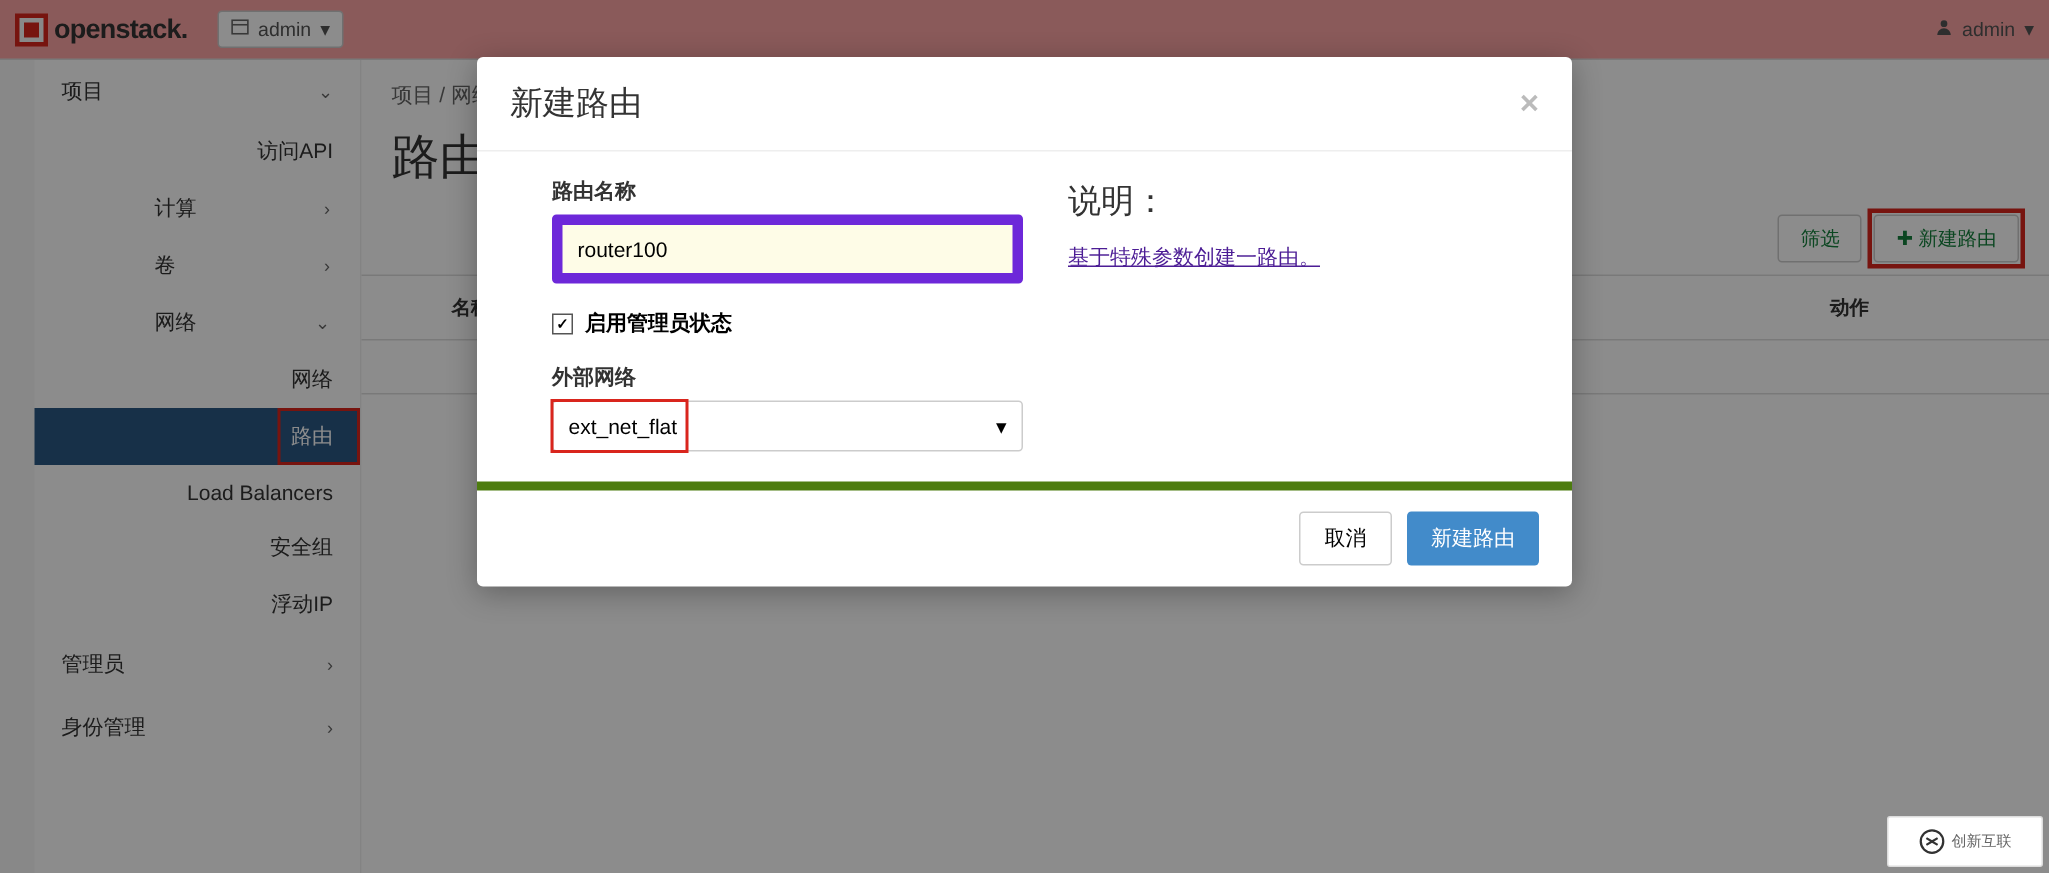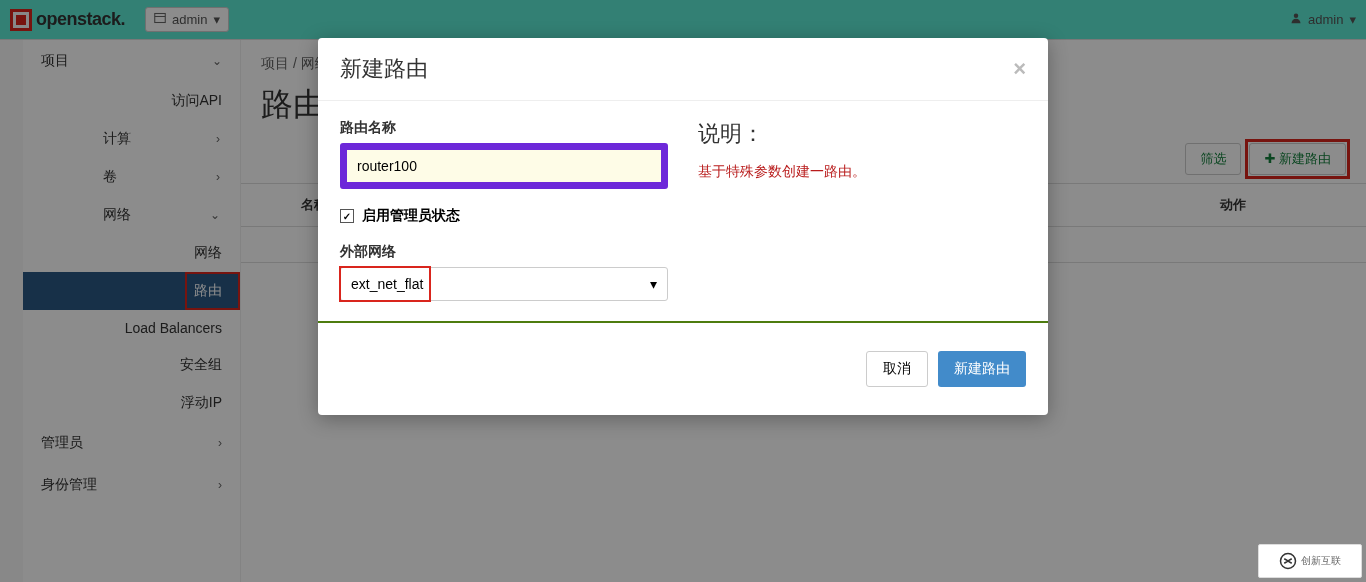--- a/index.html
+++ b/index.html
@@ -1,19 +1,19 @@
 <!DOCTYPE html>
 <html><head>
 <meta charset="utf-8">
 <style>
 * { margin: 0; padding: 0; box-sizing: border-box; font-family: -apple-system, BlinkMacSystemFont, "Segoe UI", Helvetica, Arial, sans-serif; }
 body { width: 1366px; height: 582px; overflow: hidden; background: #f8f8f8; position: relative; }
 
 
-.topbar { height: 40px; background: #5eead4; border-bottom: 1px solid #ddd; display: flex; align-items: center; padding: 0 10px; justify-content: space-between; }
+.topbar { height: 40px; background: #fca5a5; border-bottom: 1px solid #ddd; display: flex; align-items: center; padding: 0 10px; justify-content: space-between; }
 .topbar-left { display: flex; align-items: center; gap: 20px; }
 .logo { display: flex; align-items: center; gap: 4px; font-weight: 600; font-size: 18px; color: #333; letter-spacing: -0.5px; }
 .logo-icon { width: 22px; height: 22px; background: #d9251d; position: relative; }
 .logo-icon:before, .logo-icon:after { content: ""; position: absolute; background: #f8f8f8; }
 .logo-icon:before { left: 3px; right: 3px; top: 3px; bottom: 3px; }
 .logo-icon:after { background: #d9251d; left: 6px; right: 6px; top: 6px; bottom: 6px; }
 .domain-select { padding: 4px 8px; border: 1px solid #ccc; border-radius: 3px; background: #fff; font-size: 13px; color: #555; display: flex; align-items: center; gap: 6px; cursor: pointer; }
 .topbar-right { font-size: 13px; color: #555; cursor: pointer; display: flex; align-items: center; gap: 6px; }
 
 
@@ -44,32 +44,32 @@
 
 
 .overlay { position: absolute; inset: 0; background: rgba(0,0,0,0.45); }
 
 
 .modal { position: absolute; left: 318px; top: 38px; width: 730px; background: #fff; border-radius: 4px; box-shadow: 0 4px 20px rgba(0,0,0,0.3); }
 .modal-header { padding: 16px 22px; display: flex; justify-content: space-between; align-items: center; border-bottom: 1px solid #eee; }
 .modal-title { font-size: 22px; color: #333; }
 .close-x { font-size: 22px; color: #bbb; cursor: pointer; font-weight: bold; }
 .modal-body { display: flex; padding: 18px 22px 20px; gap: 30px; }
-.modal-left { flex: 1; }
+.modal-left { flex: 1; margin-left: 28px; }
 .modal-right { flex: 1; }
 .form-label { font-size: 14px; font-weight: 600; margin-bottom: 6px; color: #333; }
 .form-input { width: 100%; padding: 8px 10px; border: 7px solid #6d28d9; border-radius: 3px; font-size: 14px; background: #fefce7; position: relative; }
 .input-highlight { border: 2px solid #d9251d; position: absolute; left: -2px; top: -2px; bottom: -2px; width: 92px; pointer-events: none; }
 .input-wrap { position: relative; }
 .checkbox-row { display: flex; align-items: center; gap: 8px; margin: 18px 0; font-size: 14px; font-weight: 600; }
 .checkbox-ic { width: 14px; height: 14px; border: 1px solid #555; display: inline-flex; align-items: center; justify-content: center; font-size: 10px; }
 .select-box { width: 100%; border: 1px solid #ccc; border-radius: 3px; padding: 8px 10px; display: flex; justify-content: space-between; align-items: center; font-size: 14px; cursor: pointer; background: #fff; position: relative; }
 .desc-title { font-size: 22px; margin-bottom: 14px; color: #333; font-family: Liberation Serif, serif; }
-.desc-text { font-size: 14px; color: #b91c1c; }
-.modal-footer { border-top: 2px solid #4d7c0f; padding: 28px 22px; display: flex; justify-content: flex-end; gap: 10px; }
+.desc-text { font-size: 14px; color: #4c1d95; text-decoration: underline; }
+.modal-footer { border-top: 6px solid #4d7c0f; padding: 14px 22px; display: flex; justify-content: flex-end; gap: 10px; }
 .btn-cancel { border: 1px solid #ccc; background: #fff; padding: 8px 16px; border-radius: 3px; font-size: 14px; cursor: pointer; }
 .btn-primary { border: 0; background: #428bca; color: #fff; padding: 9px 16px; border-radius: 3px; font-size: 14px; cursor: pointer; }
 
 
 .watermark { position: absolute; right: 4px; bottom: 4px; width: 104px; height: 34px; background: #fff; border: 1px solid #ddd; border-radius: 2px; display: flex; align-items: center; justify-content: center; font-size: 10px; color: #666; gap: 4px; }
 .watermark svg { width: 18px; height: 18px; }
 </style>
 </head>
 <body>
 

